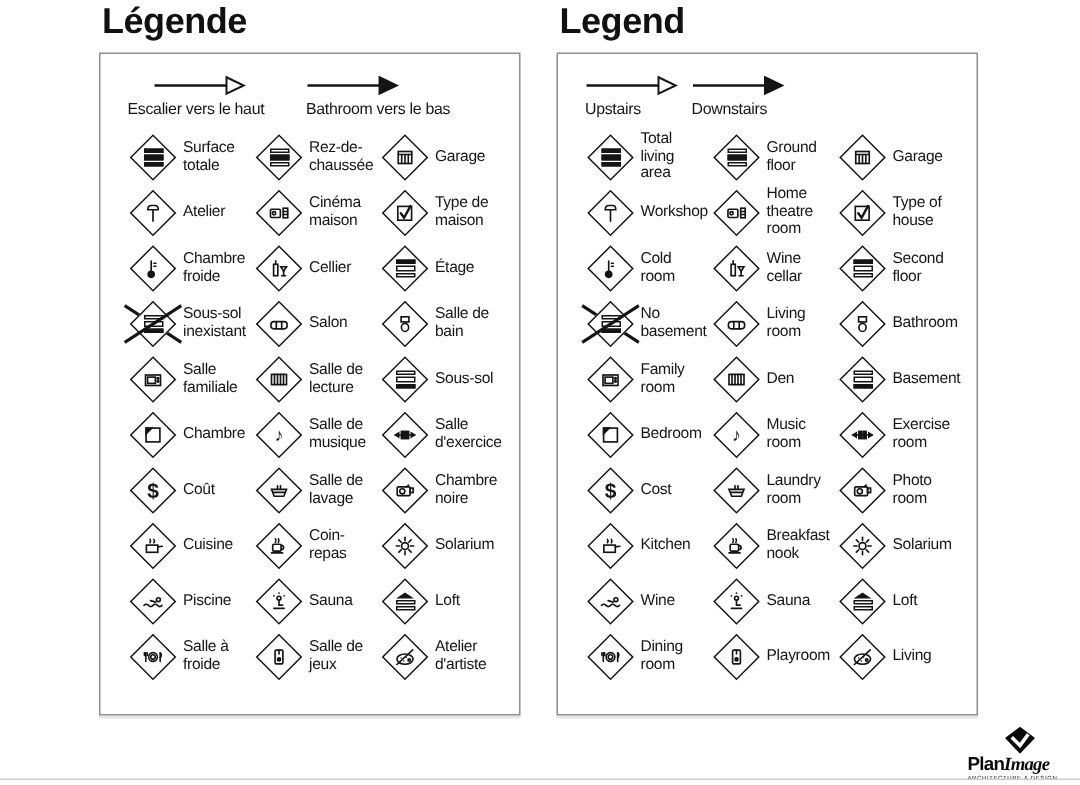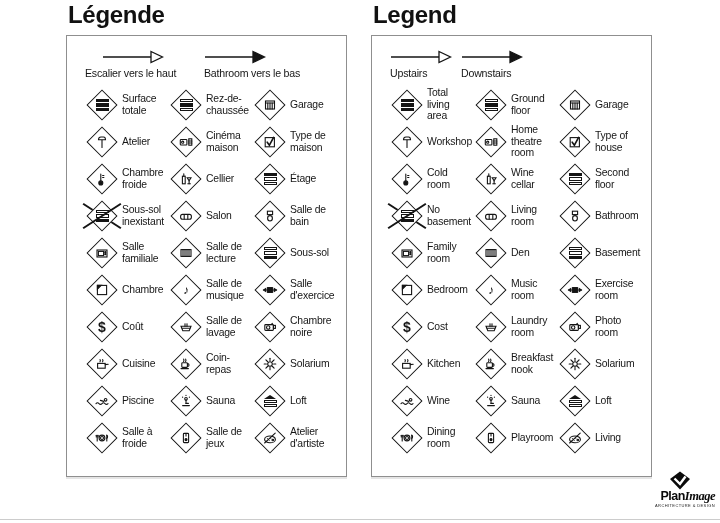--- a/index.html
+++ b/index.html
@@ -50,21 +50,21 @@
   .dw.crossed::before,.dw.crossed::after{
     content:"";position:absolute;left:50%;top:50%;width:45px;height:2px;background:#141414;
   }
   .dw.crossed::before{transform:translate(-50%,-50%) rotate(33deg);}
   .dw.crossed::after{transform:translate(-50%,-50%) rotate(-33deg);}
   .lbl{
     font-size:10.4px;line-height:1.12;letter-spacing:-0.2px;color:#161616;
     white-space:pre-line;margin-left:3px;
   }
   
-  .logo{position:absolute;right:5px;bottom:15px;width:70px;text-align:right;}
+  .logo{position:absolute;right:5px;bottom:2px;width:70px;text-align:left;}
   .logo .mark{display:block;margin:0 auto 0;}
   .brandline{font-size:12.5px;line-height:1;letter-spacing:-0.5px;color:#0a0a0a;white-space:nowrap;}
   .brand-bold{font-weight:bold;}
   .brand-italic{font-style:italic;font-weight:bold;font-family:"Liberation Serif","DejaVu Serif",serif;}
   .tagline{font-size:4px;letter-spacing:0.4px;color:#222;margin-top:1px;white-space:nowrap;}
   .page-rule{position:absolute;left:0;right:0;top:519px;height:1px;background:#cccccc;}
 </style>
 </head>
 <body>
 

